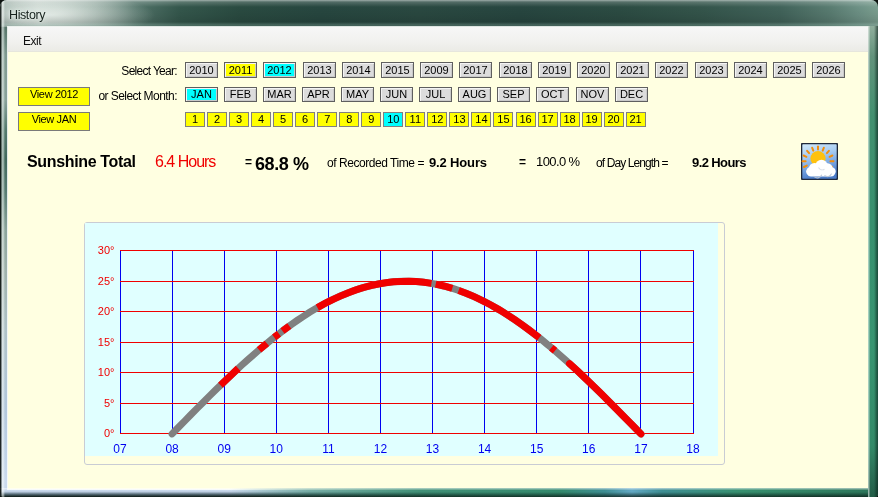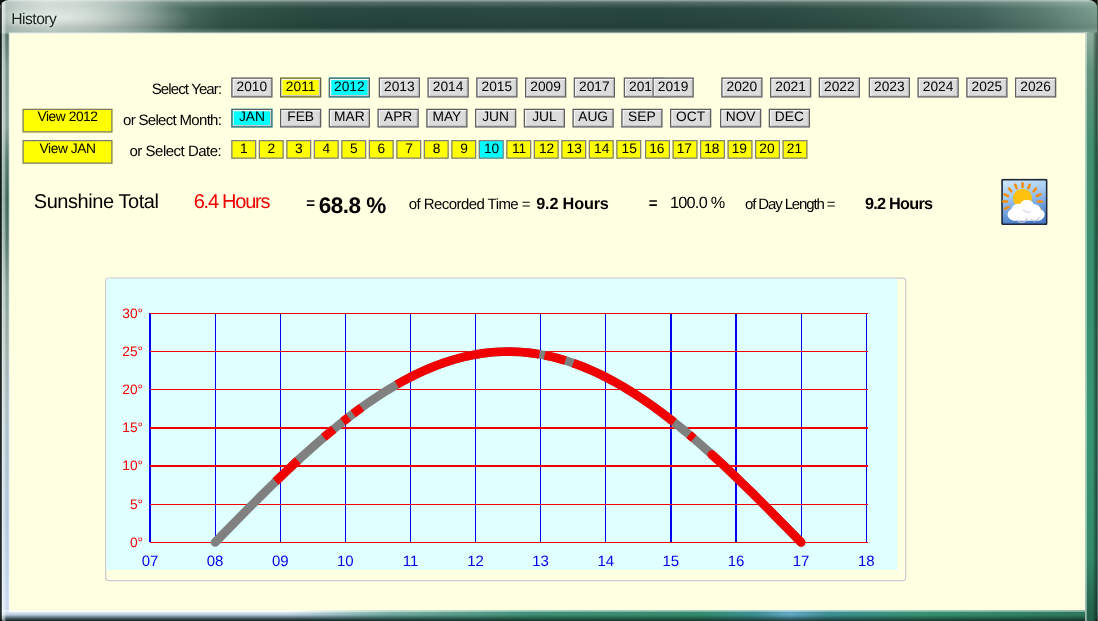--- a/index.html
+++ b/index.html
@@ -42,32 +42,34 @@
 background:linear-gradient(180deg,rgba(255,255,255,.5) 0,rgba(255,255,255,.5) 1px,rgba(255,255,255,0) 2px,rgba(0,0,0,0) 4px,rgba(10,35,28,.5) 7px,rgba(10,26,21,.78) 9px),
 linear-gradient(90deg,rgba(52,138,108,0) 230px,rgba(52,138,108,.55) 310px,rgba(50,136,106,.9) 420px,#33896c 560px,#3e8e93 605px,#62a8c4 632px,#3e8e93 662px,#37906f 740px,#2c7459 878px)}
 
 #lband{position:absolute;left:0;top:0;width:6px;height:497px;z-index:6;
 background:linear-gradient(90deg,rgba(10,16,13,.85) 0,rgba(10,16,13,.8) 1px,rgba(250,254,252,.6) 2px,rgba(250,254,252,.45) 3.5px,rgba(250,254,252,0) 5px)}
 </style></head><body>
 <div id="win">
   <div id="titlebar"></div>
   <div id="title">History</div>
   <div id="client">
+    <div id="menubar">
+        <span>Exit</span>
+      </div>
     <div id="content" style="position:absolute;left:-8px;top:-27px;width:878px;height:497px">
       <div class="lab" style="left:17px;top:64px;letter-spacing:-0.7px">Select Year:</div>
       <div class="lab" style="left:17px;top:89px;letter-spacing:-0.55px">or Select Month:</div>
-      <div class="lab" style="left:17px;top:114px;letter-spacing:-0.4px">or Select Date:</div>
       <span class="b yr" style="left:185px">2010</span>
         <span class="b yr" style="left:303px">2013</span>
         <span class="b yr" style="left:342px">2014</span>
         <span class="b yr" style="left:381px">2015</span>
         <span class="b yr" style="left:420px">2009</span>
         <span class="b yr" style="left:459px">2017</span>
         <span class="b yr" style="left:499px">2018</span>
-        <span class="b yr" style="left:522px">2019</span>
+        <span class="b yr" style="left:538px">2019</span>
         <span class="b yr" style="left:577px">2020</span>
         <span class="b yr" style="left:616px">2021</span>
         <span class="b yr" style="left:655px">2022</span>
         <span class="b yr" style="left:695px">2023</span>
         <span class="b yr" style="left:734px">2024</span>
         <span class="b yr" style="left:773px">2025</span>
         <span class="b yr" style="left:812px">2026</span>
       <span class="b yr sel-yellow" style="left:224px">2011</span>
       <span class="b yr sel-cyan" style="left:263px">2012</span>
       <span class="viewbtn" style="top:87px">View 2012</span>
@@ -99,21 +101,21 @@
         <span class="b dt" style="left:449.4px">13</span>
         <span class="b dt" style="left:471.4px">14</span>
         <span class="b dt" style="left:493.4px">15</span>
         <span class="b dt" style="left:515.5px">16</span>
         <span class="b dt" style="left:537.5px">17</span>
         <span class="b dt" style="left:559.5px">18</span>
         <span class="b dt" style="left:581.5px">19</span>
         <span class="b dt" style="left:603.6px">20</span>
         <span class="b dt" style="left:625.6px">21</span>
       <div class="sun-row">
-        <span style="left:27px;top:153px;font-size:16px;font-weight:normal;letter-spacing:-0.35px">Sunshine Total</span>
+        <span style="left:27px;top:153px;font-size:16px;font-weight:bold;letter-spacing:-0.35px">Sunshine Total</span>
         <span style="left:155px;top:153px;font-size:16px;font-weight:normal;color:#f00000;letter-spacing:-1px">6.4 Hours</span>
         <span style="left:245px;top:155px;font-size:12px;font-weight:bold">=</span>
         <span style="left:255px;top:154px;font-size:18px;font-weight:bold;letter-spacing:-0.4px">68.8 %</span>
         <span style="left:327px;top:156px;font-size:12px;letter-spacing:-0.45px">of Recorded Time =</span>
         <span style="left:429px;top:155px;font-size:13px;font-weight:bold;letter-spacing:-0.15px">9.2 Hours</span>
         <span style="left:519px;top:155px;font-size:12px;font-weight:bold">=</span>
         <span style="left:536px;top:154px;font-size:13px;font-weight:normal;letter-spacing:-0.6px">100.0 %</span>
         <span style="left:596px;top:156px;font-size:12px;letter-spacing:-0.9px">of Day Length =</span>
         <span style="left:692px;top:155px;font-size:13px;font-weight:bold;letter-spacing:-0.6px">9.2 Hours</span>
       </div>

